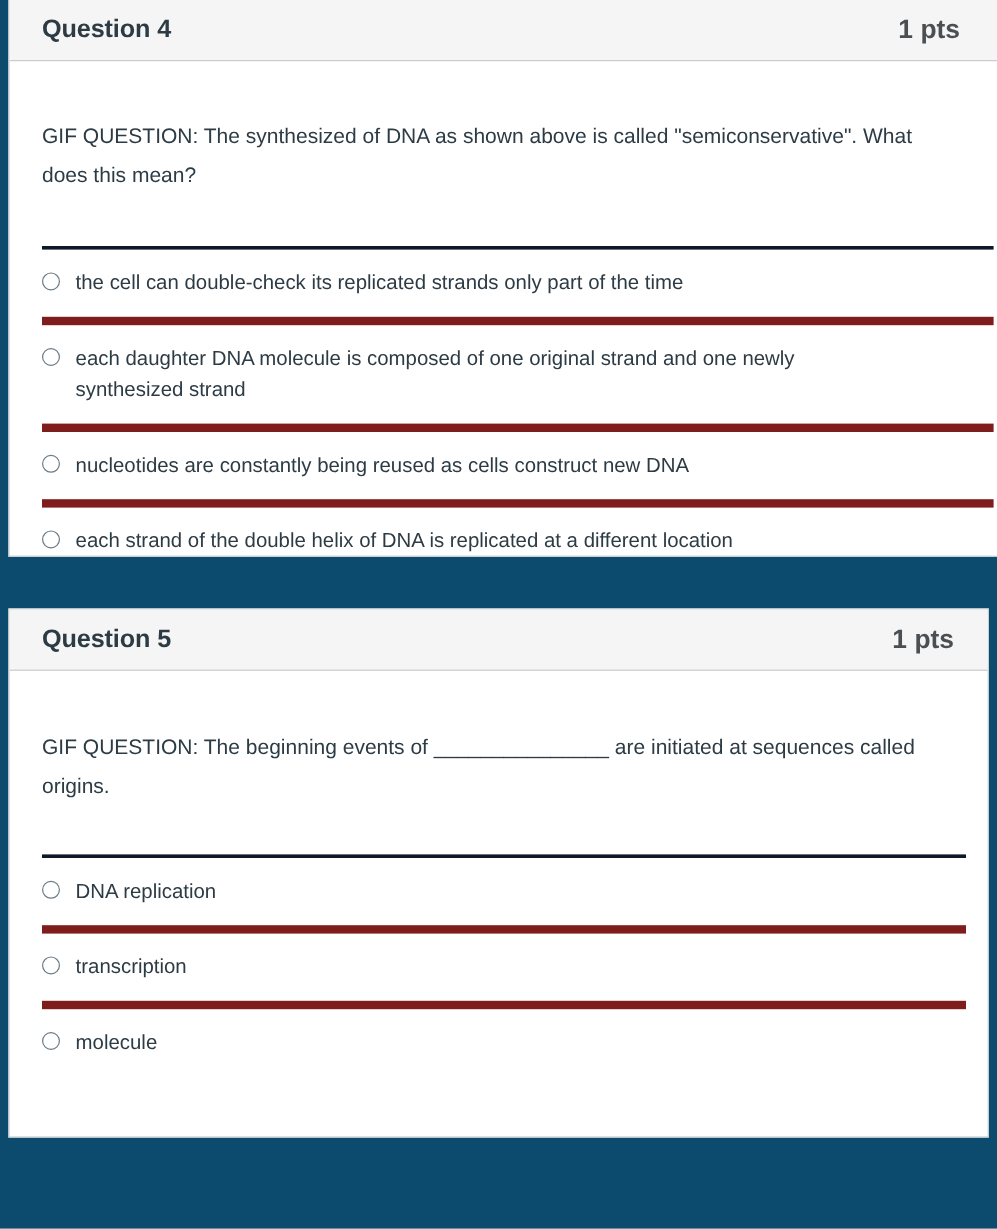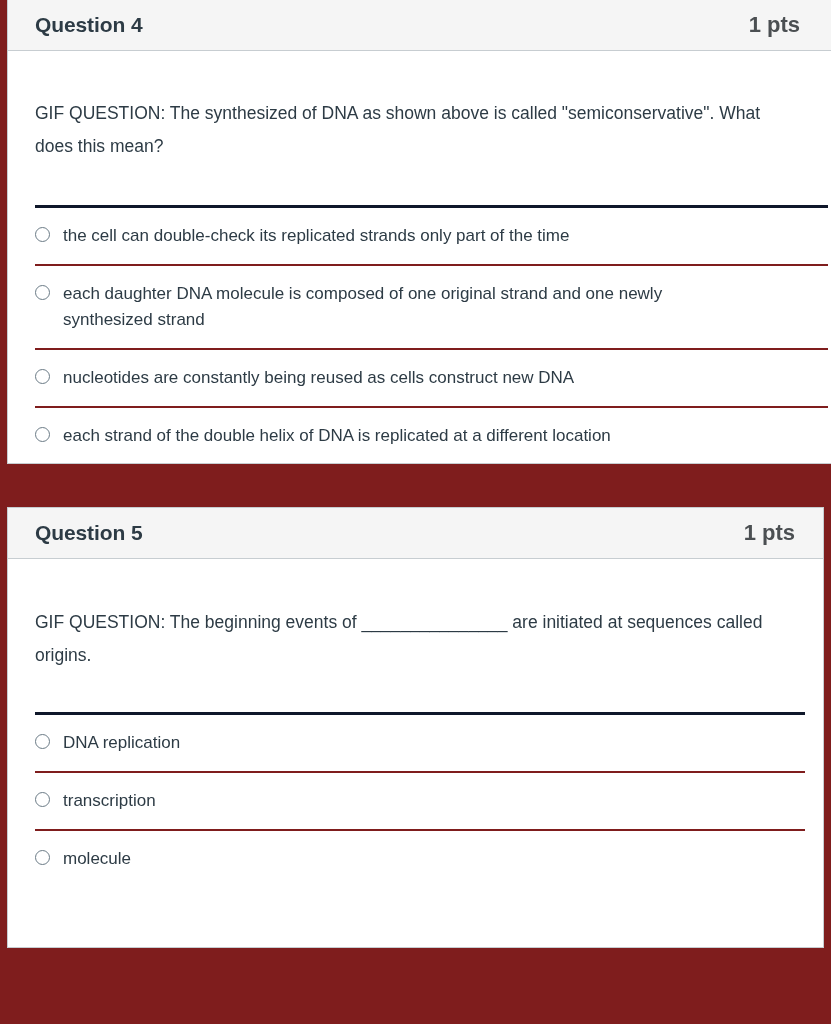--- a/index.html
+++ b/index.html
@@ -12,21 +12,21 @@
     height: 1024px;
     font-family: "Liberation Sans", sans-serif;
     -webkit-font-smoothing: antialiased;
     overflow: hidden;
   }
 
   .quiz-page {
     width: 831px;
     height: 1024px;
     position: relative;
-    background: #7f1d1d;
+    background: #0c4a6e;
   }
 
   
   .question-card {
     background: #ffffff;
     border: 1px solid #c7cdd1;
     box-sizing: border-box;
     position: absolute;
   }
 
@@ -95,21 +95,21 @@
     padding: 0 18px 0 27px;
   }
 
   .q5 .answers {
     margin-top: 40px;
   }
 
   .answer-row {
     display: flex;
     align-items: flex-start;
-    border-top: 2px solid #7f1d1d;
+    border-top: 7px solid #7f1d1d;
     padding: 15px 0 15px 0;
     box-sizing: border-box;
   }
 
   .answer-row:first-child {
     border-top: 3px solid #0f172a;
   }
 
   .radio {
     width: 15px;

